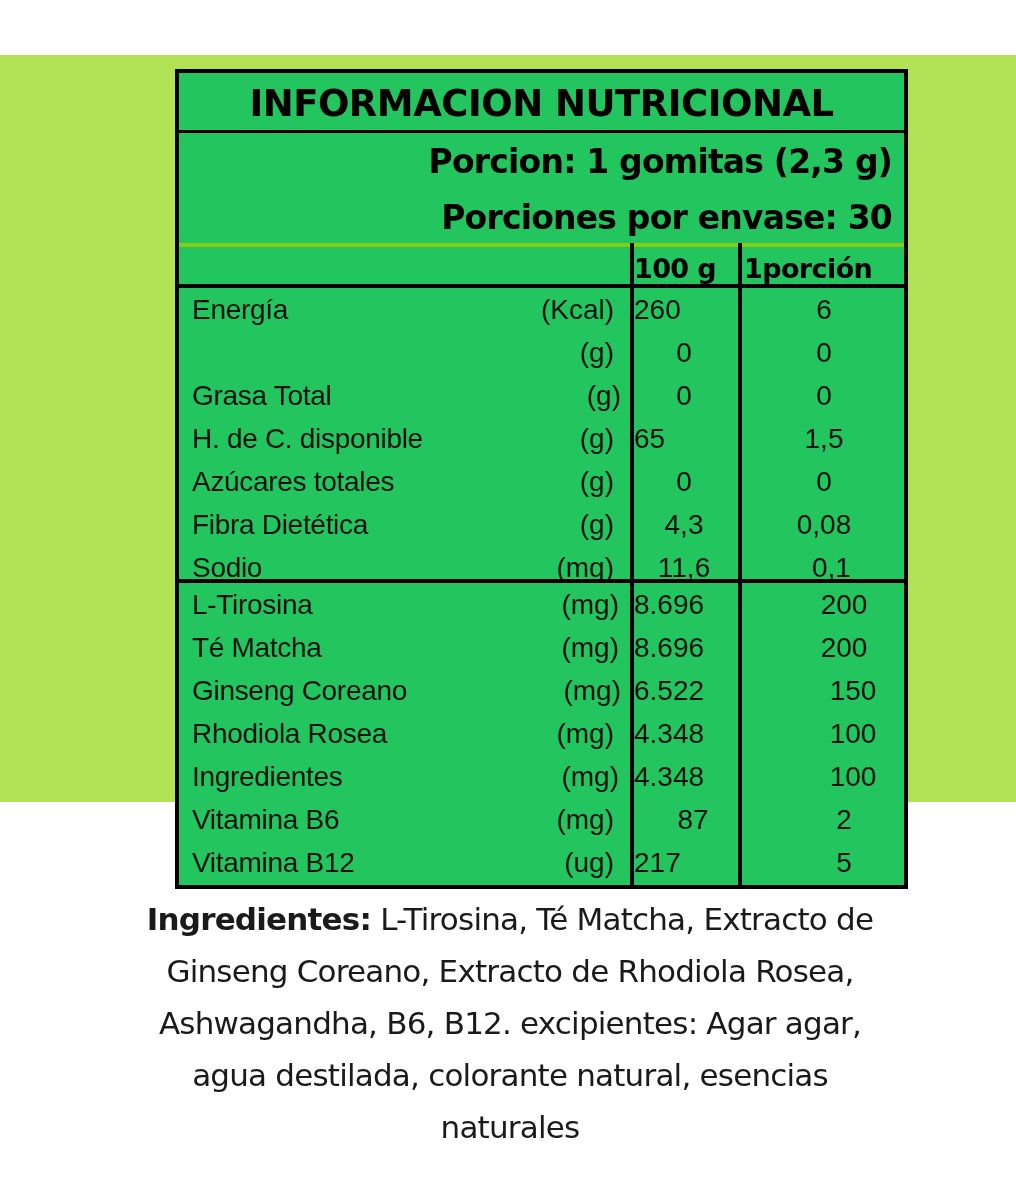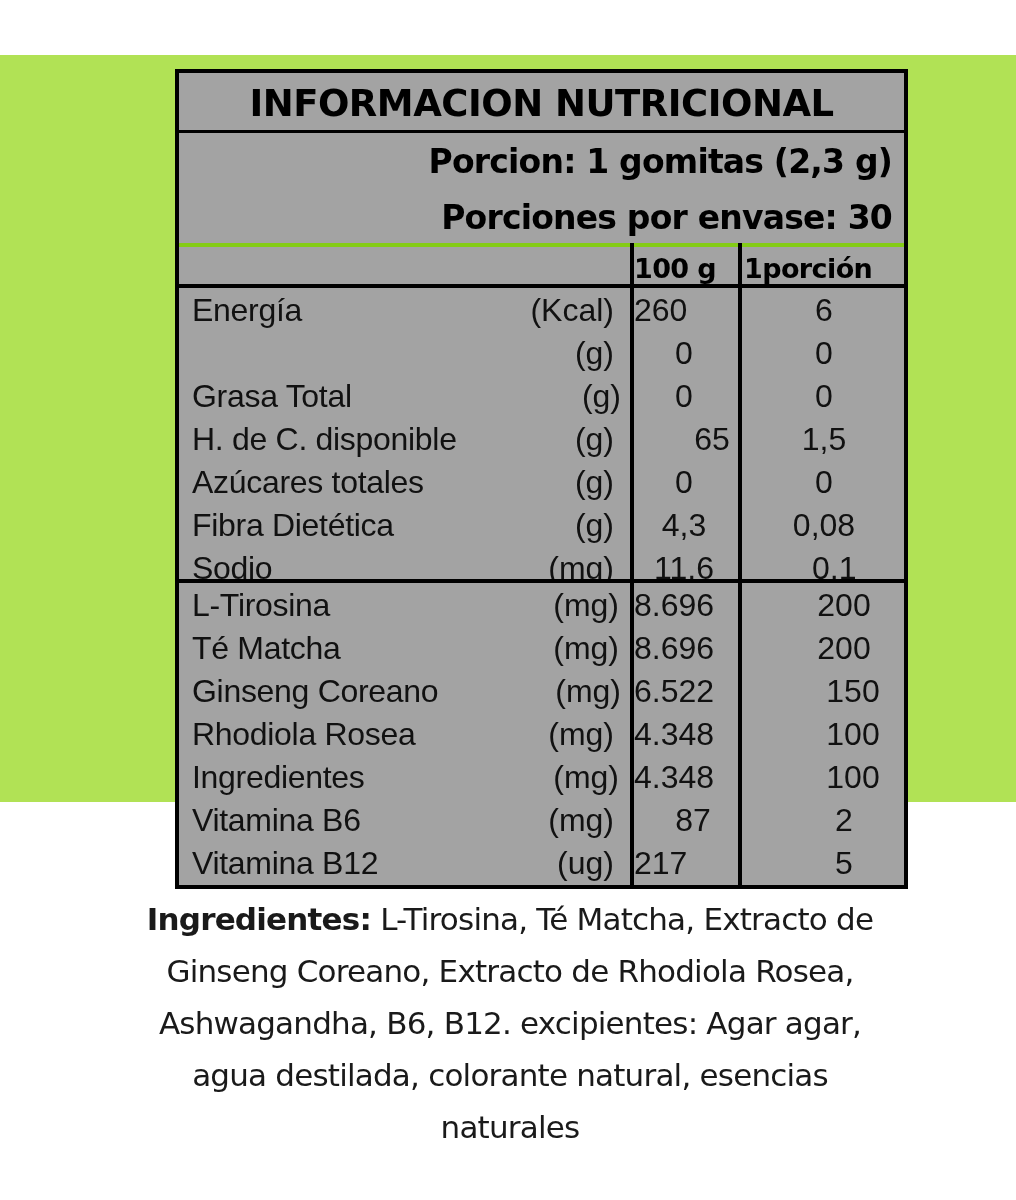--- a/index.html
+++ b/index.html
@@ -7,21 +7,21 @@
     width: 1016px; height: 1200px; position: relative; overflow: hidden;
     background: #ffffff;
     font-family: "Liberation Sans", sans-serif;
   }
   .green-band {
     position: absolute; left: 0; top: 55px; width: 1016px; height: 747px;
     background: #b1e255;
   }
   .label {
     position: absolute; left: 175px; top: 69px; width: 733px; height: 820px;
-    background: #a3a3a3; border: 4px solid #000; box-sizing: border-box;
+    background: #22c55e; border: 4px solid #000; box-sizing: border-box;
   }
   .title-row {
     position: absolute; left: 0; top: 0; width: 100%; height: 60px;
     border-bottom: 3px solid #000; box-sizing: border-box;
     font-family: "DejaVu Sans", sans-serif; font-weight: bold;
     font-size: 37px; text-align: center; line-height: 62px; letter-spacing: -0.5px;
   }
   .serving {
     position: absolute; left: 13px; top: 60px; width: 700px;
     font-family: "DejaVu Sans", sans-serif; font-weight: bold;
@@ -39,21 +39,21 @@
   }
   .col-head.c1 { left: 452px; width: 106px; padding-left: 3px; }
   .col-head.c2 { left: 562px; width: 165px; padding-left: 3px; }
   .vline { position: absolute; width: 4px; background: #000; }
   .section {
     position: absolute; left: 0; width: 100%; overflow: hidden;
   }
   .sec1 { top: 215px; height: 292px; }
   .sec2 { top: 510px; height: 300px; }
   .hsep { position: absolute; left: 0; top: 506px; width: 100%; height: 4px; background: #000; }
-  .row { position: relative; height: 43px; font-size: 32px; line-height: 44px; color: #111; }
+  .row { position: relative; height: 43px; font-size: 28px; line-height: 44px; color: #111; }
   .row .name { position: absolute; left: 13px; white-space: nowrap; letter-spacing: -0.3px; }
   .row .unit { position: absolute; right: 290px; white-space: nowrap; }
   .row .v100 { position: absolute; left: 455px; width: 100px; white-space: nowrap; }
   .row .vpor { position: absolute; left: 565px; width: 160px; text-align: center; white-space: nowrap; }
   .sec1 .row:first-child { margin-top: 0; }
   .ingredients {
     position: absolute; left: 130px; top: 893px; width: 760px;
     font-family: "DejaVu Sans", sans-serif; font-size: 31px; line-height: 52px;
     text-align: center; color: #1a1a1a; letter-spacing: -0.8px;
   }
@@ -94,21 +94,21 @@
     </div>
     <div class="row">
       <span class="name">Grasa Total</span>
       <span class="unit" style="right:283px;">(g)</span>
       <span class="v100" style="text-align:center;">0</span>
       <span class="vpor">0</span>
     </div>
     <div class="row">
       <span class="name">H. de C. disponible</span>
       <span class="unit">(g)</span>
-      <span class="v100" style="text-align:center;padding-left:28px;">65</span>
+      <span class="v100" style="text-align:left;">65</span>
       <span class="vpor">1,5</span>
     </div>
     <div class="row">
       <span class="name">Azúcares totales</span>
       <span class="unit">(g)</span>
       <span class="v100" style="text-align:center;">0</span>
       <span class="vpor">0</span>
     </div>
     <div class="row">
       <span class="name">Fibra Dietética</span>

